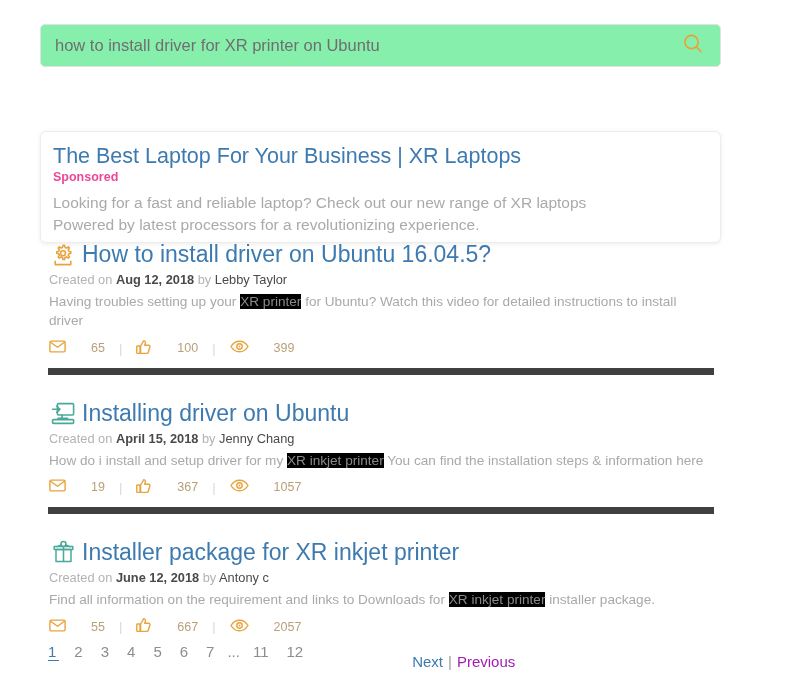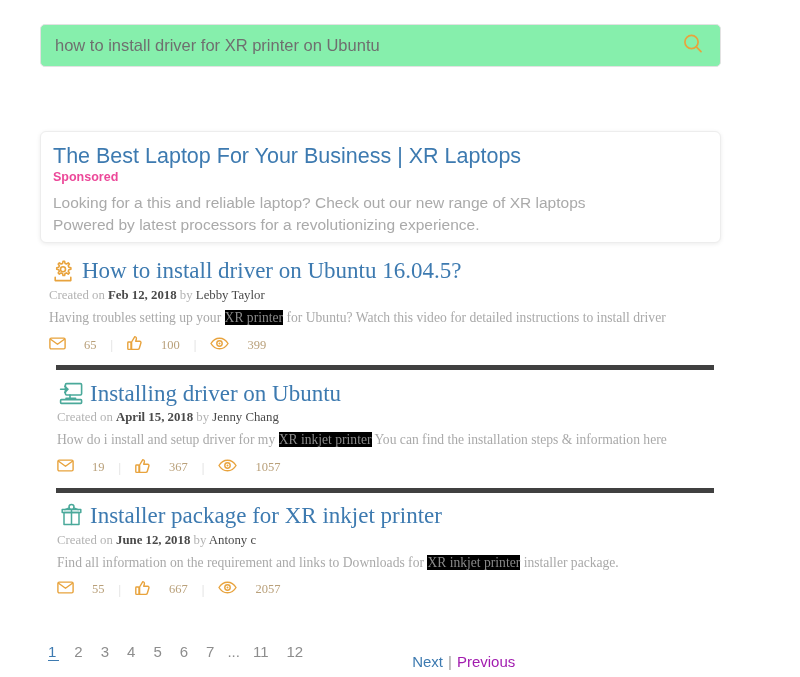--- a/index.html
+++ b/index.html
@@ -63,23 +63,23 @@
     margin-top: 1px;
   }
   .ad-desc {
     color: #aaaaaa;
     font-size: 15.5px;
     line-height: 1.42;
     margin-top: 8px;
   }
 
   
-  .results { position: absolute; left: 48px; top: 256px; width: 666px; font-family: Liberation Serif, serif; }
+  .results { position: absolute; left: 48px; top: 240px; width: 666px; }
   .result { position: relative; padding-bottom: 10px; }
-  .result + .result { border-top: 5px solid #404040; padding-top: 8px; margin-left: 8px; }
+  .result + .result { border-top: 7px solid #404040; padding-top: 24px; }
 
   .result-head {
     display: flex; align-items: center; gap: 4px;
     margin-bottom: 2px;
   }
   .result-icon {
     flex: 0 0 auto;
     width: 30px; height: 30px;
     display: flex; align-items: center; justify-content: center;
   }
@@ -107,21 +107,21 @@
     max-width: 668px;
   }
   .hl { background: #000000; color: #8a8a8a; }
 
   .stats {
     display: flex; align-items: center;
     margin-top: 8px; margin-left: 1px;
     color: #cfa14a;
     font-size: 12.5px;
   }
-  .stat { display: flex; align-items: center; gap: 18px; }
+  .stat { display: flex; align-items: center; gap: 25px; }
   .stat-val { color: #b9a07a; font-size: 12.5px; }
   .stat-sep { color: #d9d9d9; margin: 0 14px; font-size: 13px; }
 
   
   .pagination {
     position: absolute; left: 48px; top: 633px;
     width: 666px;
     display: flex; align-items: center;
     font-size: 15px;
   }
@@ -159,41 +159,41 @@
           <line x1="15.4" y1="14.9" x2="20" y2="19.6"></line>
         </svg>
       </span>
     </button>
   </div>
 
   <div class="ad-card">
     <div class="ad-title">The Best Laptop For Your Business | XR Laptops</div>
     <div class="ad-sponsored">Sponsored</div>
     <div class="ad-desc">
-      <div>Looking for a this and reliable laptop? Check out our new range of XR laptops</div>
+      <div>Looking for a fast and reliable laptop? Check out our new range of XR laptops</div>
       <div>Powered by latest processors for a revolutionizing experience.</div>
     </div>
   </div>
 
   <div class="results">
 
     <div class="result">
       <div class="result-head">
         <span class="result-icon">
           <svg width="26" height="26" viewBox="0 0 26 26" fill="none" stroke="#e8a33d" stroke-width="1.6">
             <path d="M13 3.4 l1.6 .0 .45 2.0 1.5 .62 1.7 -1.15 1.15 1.15 -1.15 1.7 .62 1.5 2.0 .45 0 1.6 -2.0 .45 -.62 1.5 1.15 1.7 -1.15 1.15 -1.7 -1.15 -1.5 .62 -.45 2.0 -1.6 0 -.45 -2.0 -1.5 -.62 -1.7 1.15 -1.15 -1.15 1.15 -1.7 -.62 -1.5 -2.0 -.45 0 -1.6 2.0 -.45 .62 -1.5 -1.15 -1.7 1.15 -1.15 1.7 1.15 1.5 -.62 z" stroke-linejoin="round"></path>
             <circle cx="13" cy="11.2" r="2.5"></circle>
             <path d="M5.2 19.4 v3.2 h15.6 v-3.2" stroke-linecap="round" stroke-linejoin="round"></path>
           </svg>
         </span>
         <span class="result-title">How to install driver on Ubuntu 16.04.5?</span>
       </div>
       <div class="result-meta">
         <span>Created on</span>
-        <span class="strong">Feb 12, 2018</span>
+        <span class="strong">Aug 12, 2018</span>
         <span>by</span>
         <span class="author">Lebby Taylor</span>
       </div>
       <div class="result-desc">
         <span>Having troubles setting up your </span><span class="hl">XR printer</span><span> for Ubuntu? Watch this video for detailed instructions to install driver</span>
       </div>
       <div class="stats">
         <span class="stat">
           <span>
             <svg width="17" height="13" viewBox="0 0 17 13" fill="none" stroke="#e8a33d" stroke-width="1.4">

